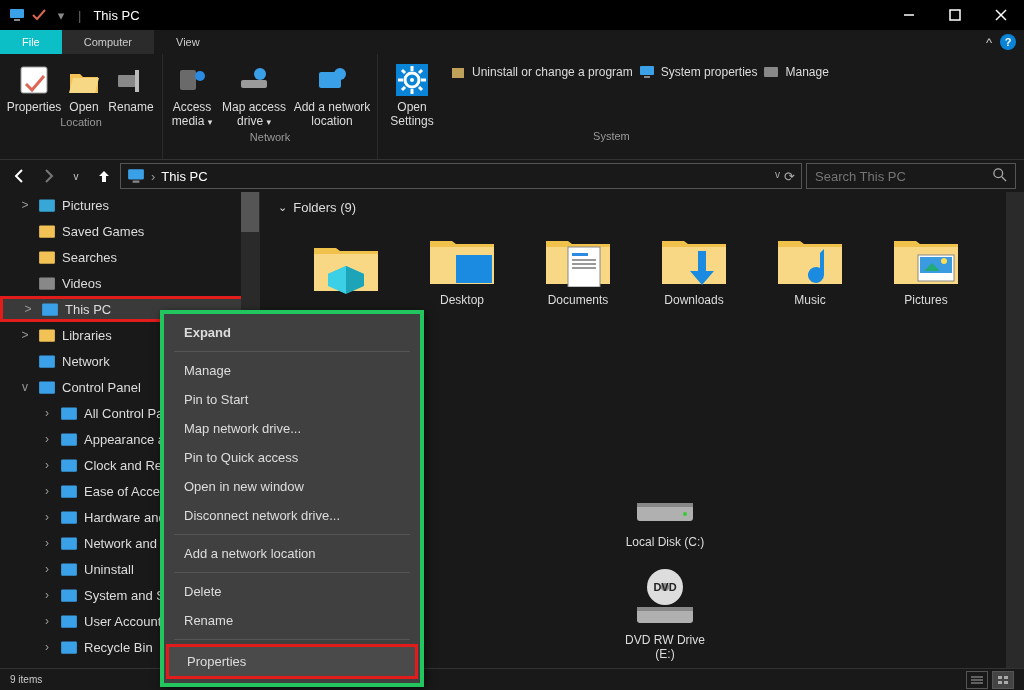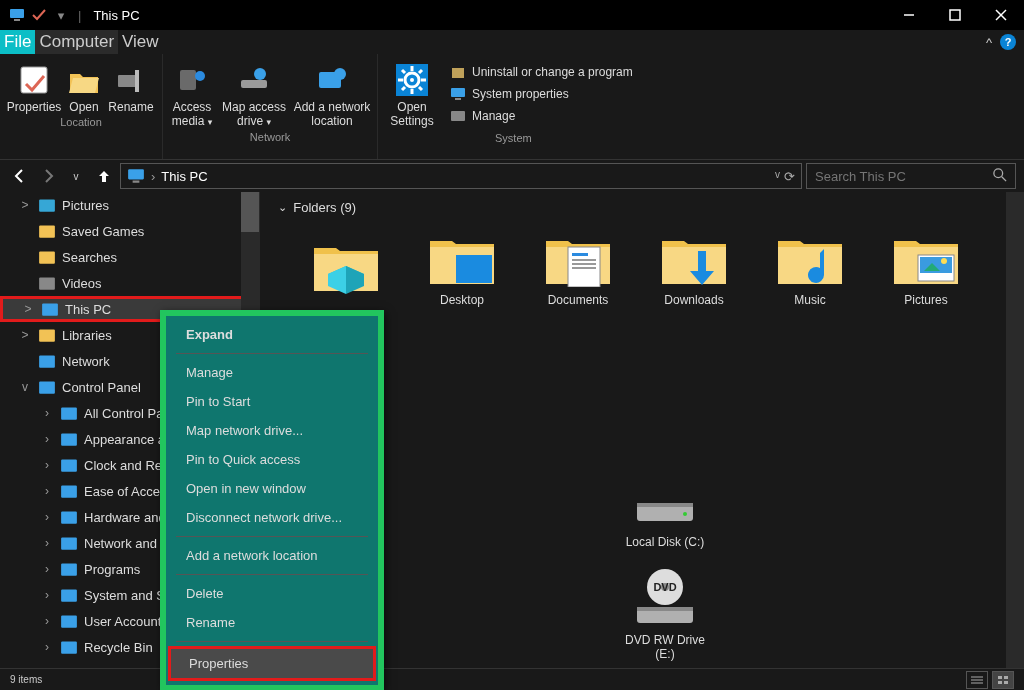--- a/index.html
+++ b/index.html
@@ -8,37 +8,37 @@
 
 .titlebar { height: 30px; background: #000; display: flex; align-items: center; padding-left: 8px; }
 .titlebar .tb-icon { width: 18px; height: 18px; margin-right: 4px; display: flex; align-items: center; justify-content: center; }
 .titlebar .tb-text { margin-left: 8px; color: #fff; font-size: 13px; }
 .titlebar .wincontrols { margin-left: auto; display: flex; }
 .titlebar .wc { width: 46px; height: 30px; display: flex; align-items: center; justify-content: center; }
 .titlebar .wc svg { stroke: #fff; fill: none; }
 
 
 .ribbontabs { height: 24px; background: #191919; display: flex; align-items: stretch; position: relative; }
-.rt-tab { padding: 0 4px; display: flex; align-items: center; font-size: 17px; color: #ccc; }
+.rt-tab { padding: 0 22px; display: flex; align-items: center; font-size: 11px; color: #ccc; }
 .rt-file { background: #0cbec6; color: #fff; }
 .rt-computer { background: #2b2b2b; }
 .rt-right { margin-left: auto; display: flex; align-items: center; padding-right: 8px; gap: 8px; }
 .rt-help { width: 16px; height: 16px; background: #0a84d6; border-radius: 50%; display: flex; align-items: center; justify-content: center; color: #fff; font-size: 11px; font-weight: bold; }
 
 
 .ribbon { height: 106px; background: #191919; border-bottom: 1px solid #333; display: flex; }
 .rgroup { display: flex; flex-direction: column; align-items: center; padding: 4px 6px 0 6px; border-right: 1px solid #2a2a2a; }
 .rgroup-row { display: flex; align-items: flex-start; }
 .rgroup-label { font-size: 11px; color: #999; padding: 2px 0 4px 0; }
 .rbtn { display: flex; flex-direction: column; align-items: center; width: 56px; padding-top: 6px; }
 .rbtn.wide { width: 78px; }
 .rbtn .ricon { width: 32px; height: 32px; display: flex; align-items: center; justify-content: center; }
 .rbtn .rlabel { font-size: 12px; color: #ddd; text-align: center; line-height: 14px; margin-top: 4px; }
 .rbtn .rlabel .dd { font-size: 9px; }
-.rsystem { display: flex; flex-direction: column; padding: 6px 10px; gap: 6px; }
+.rsystem { display: flex; flex-direction: row; padding: 6px 10px; gap: 6px; }
 .rsys-row { display: flex; align-items: center; gap: 6px; font-size: 12px; color: #ddd; }
 .rsys-row .si { width: 16px; height: 16px; }
 
 
 .navbar { height: 32px; background: #191919; display: flex; align-items: center; padding: 0 8px; gap: 4px; }
 .navbtn { width: 24px; height: 24px; display: flex; align-items: center; justify-content: center; }
 .addrbar { flex: 1; height: 26px; background: #191919; border: 1px solid #555; display: flex; align-items: center; padding: 0 6px; gap: 6px; }
 .addrbar .ab-icon { width: 18px; height: 18px; }
 .addrbar .ab-text { color: #fff; font-size: 13px; }
 .addrbar .ab-right { margin-left: auto; display: flex; gap: 4px; }
@@ -60,21 +60,21 @@
 .content { flex: 1; padding: 8px 18px; overflow-y: hidden; position: relative; }
 .content-scroll { position: absolute; right: 0; top: 0; bottom: 0; width: 18px; background: #2a2a2a; }
 .grouphead { display: flex; align-items: center; gap: 6px; color: #ddd; font-size: 13px; margin-bottom: 10px; }
 .grouphead .gh-arrow { font-size: 11px; }
 .itemgrid { display: flex; flex-wrap: wrap; gap: 16px; padding-left: 18px; align-items: center; }
 .fitem { width: 100px; display: flex; flex-direction: column; align-items: center; gap: 6px; }
 .fitem .ficon { width: 72px; height: 62px; position: relative; }
 .fitem .flabel { font-size: 12px; color: #ddd; text-align: center; line-height: 14px; }
 
 
-.ctxmenu { position: absolute; left: 160px; top: 310px; width: 224px; background: #0f766e; border: 6px solid #22c55e; box-shadow: 2px 2px 8px rgba(0,0,0,.6); z-index: 100; padding: 4px 2px; }
+.ctxmenu { position: absolute; left: 160px; top: 310px; width: 264px; background: #404040; border: 4px solid #22c55e; box-shadow: 2px 2px 8px rgba(0,0,0,.6); z-index: 100; padding: 4px 2px; }
 .ctxitem { padding: 7px 18px; color: #ddd; font-size: 13px; }
 .ctxitem.bold { font-weight: 600; }
 .ctxsep { height: 1px; background: #555; margin: 4px 8px; }
 .ctxhl { border: 3px solid #e21b1b; background: #4a4a4a; }
 
 
 .statusbar { height: 22px; background: #191919; border-top: 1px solid #333; display: flex; align-items: center; padding: 0 10px; font-size: 10px; color: #ccc; }
 .statusbar .sb-right { margin-left: auto; display: flex; gap: 4px; }
 .viewbtn { width: 22px; height: 18px; border: 1px solid #555; display: flex; align-items: center; justify-content: center; }
 
@@ -381,21 +381,21 @@
           <span class="ticon"><svg width="18" height="18" viewBox="0 0 16 16">
               <rect x="1" y="3" width="14" height="11" rx="1" fill="#3aa0e8"></rect>
             </svg></span>
           <span>Network and I...</span>
         </div>
         <div class="tnode indent1">
           <span class="exp">›</span>
           <span class="ticon"><svg width="18" height="18" viewBox="0 0 16 16">
               <rect x="1" y="3" width="14" height="11" rx="1" fill="#3aa0e8"></rect>
             </svg></span>
-          <span>Programs</span>
+          <span>Uninstall</span>
         </div>
         <div class="tnode indent1">
           <span class="exp">›</span>
           <span class="ticon"><svg width="18" height="18" viewBox="0 0 16 16">
               <rect x="1" y="3" width="14" height="11" rx="1" fill="#3aa0e8"></rect>
             </svg></span>
           <span>System and Se...</span>
         </div>
         <div class="tnode indent1">
           <span class="exp">›</span>

